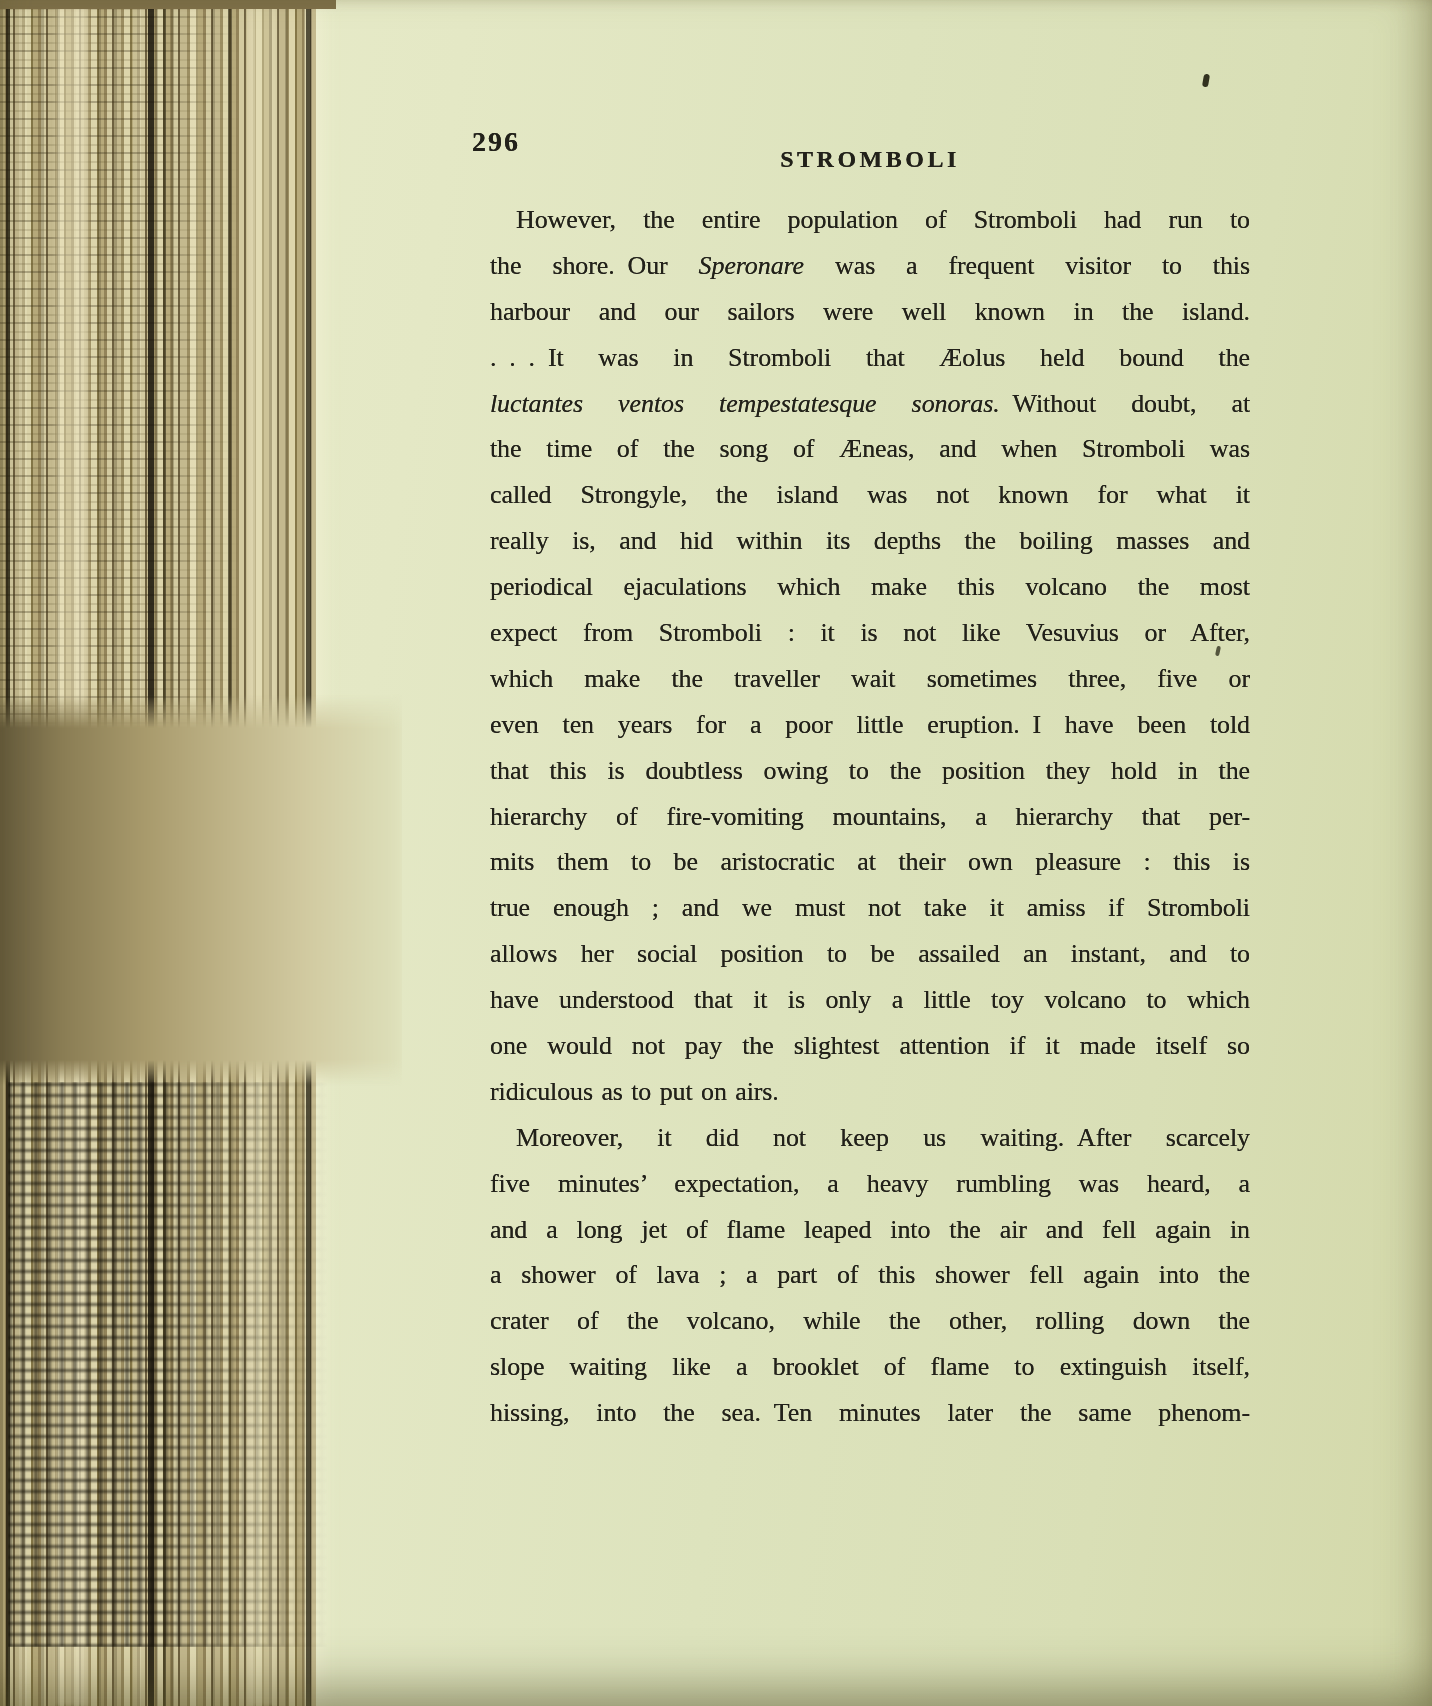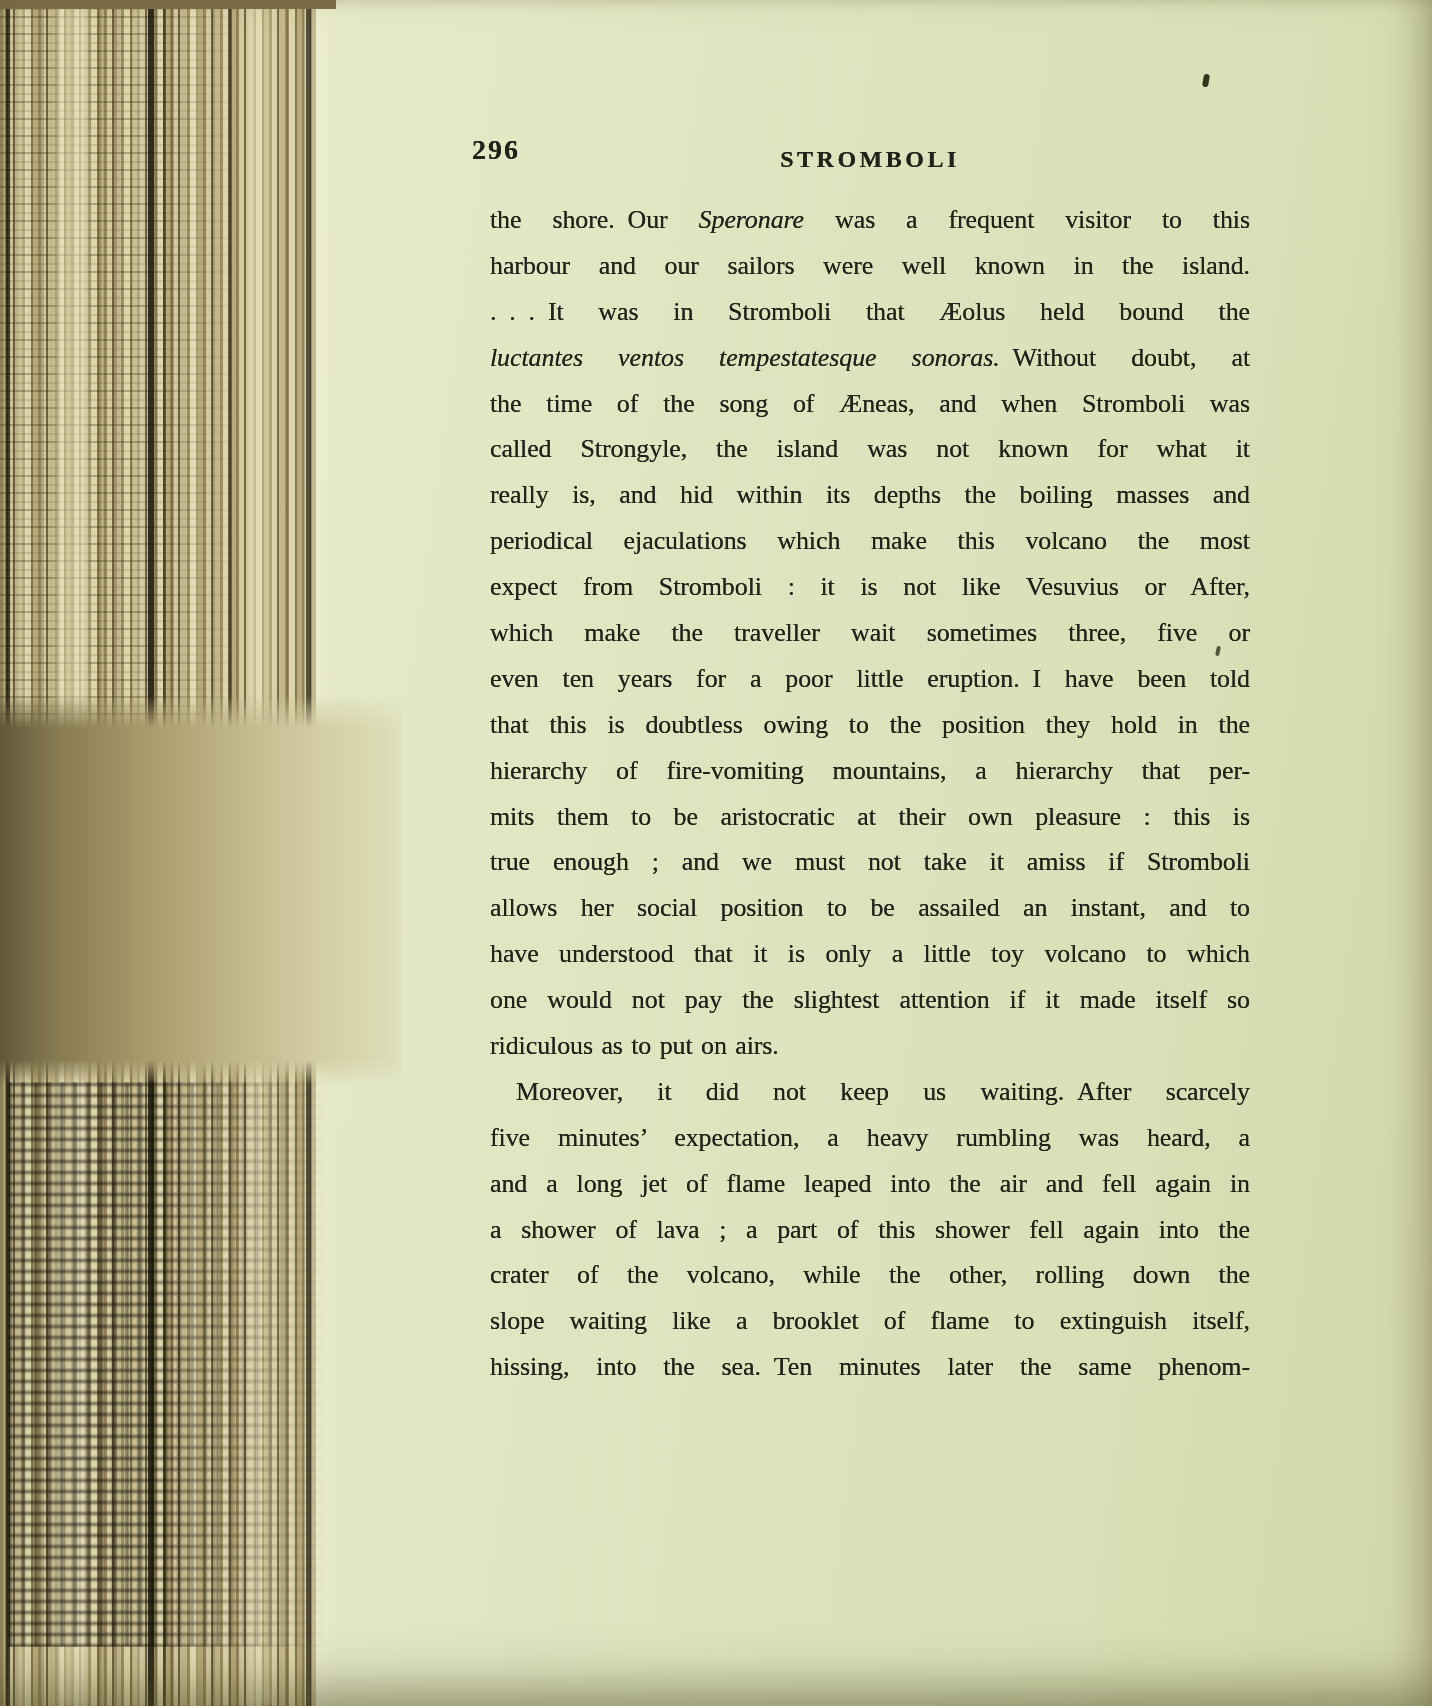--- a/index.html
+++ b/index.html
@@ -85,21 +85,20 @@
 
   
   .content {
     position: absolute; left: 490px; top: 0; width: 760px; height: 100%;
     z-index: 5; color: #22211a;
   }
   .page-number {
     position: absolute; left: -18px; top: 126px;
     font-size: 28px; font-weight: bold; letter-spacing: 2px;
     text-shadow: 0 0 .6px rgba(34,33,26,.9);
-    margin-top: 8px;
   }
   .running-title {
     position: absolute; left: 0; top: 130px; width: 100%;
     text-align: center; font-size: 24px; font-weight: bold; letter-spacing: 3.5px;
     text-shadow: 0 0 .6px rgba(34,33,26,.9);
     margin-top: 16px;
   }
   .text-block {
     position: absolute; left: 0; top: 197px; width: 760px;
     font-size: 26px; letter-spacing: -0.1px; word-spacing: 2px;
@@ -144,20 +143,21 @@
   <div class="vline vhl1"></div>
   <div class="vline vhl2"></div>
   <div class="smudge"></div>
   <div class="crosshatch"></div>
   <div class="top-strip"></div>
 
   <div class="content">
     <div class="page-number">296</div>
     <div class="running-title">STROMBOLI</div>
     <div class="text-block" id="text-block">
+        <div class="line indent"><span>However, the entire population of Stromboli had run to</span></div>
         <div class="line"><span>the shore. Our </span><span class="it">Speronare</span><span> was a frequent visitor to this</span></div>
         <div class="line"><span>harbour and our sailors were well known in the island.</span></div>
         <div class="line"><span>. . . It was in Stromboli that Æolus held bound the</span></div>
         <div class="line"><span class="it">luctantes ventos tempestatesque sonoras.</span><span> Without doubt, at</span></div>
         <div class="line"><span>the time of the song of Æneas, and when Stromboli was</span></div>
         <div class="line"><span>called Strongyle, the island was not known for what it</span></div>
         <div class="line"><span>really is, and hid within its depths the boiling masses and</span></div>
         <div class="line"><span>periodical ejaculations which make this volcano the most</span></div>
         <div class="line"><span>expect from Stromboli : it is not like Vesuvius or After,</span></div>
         <div class="line"><span>which make the traveller wait sometimes three, five or</span></div>

